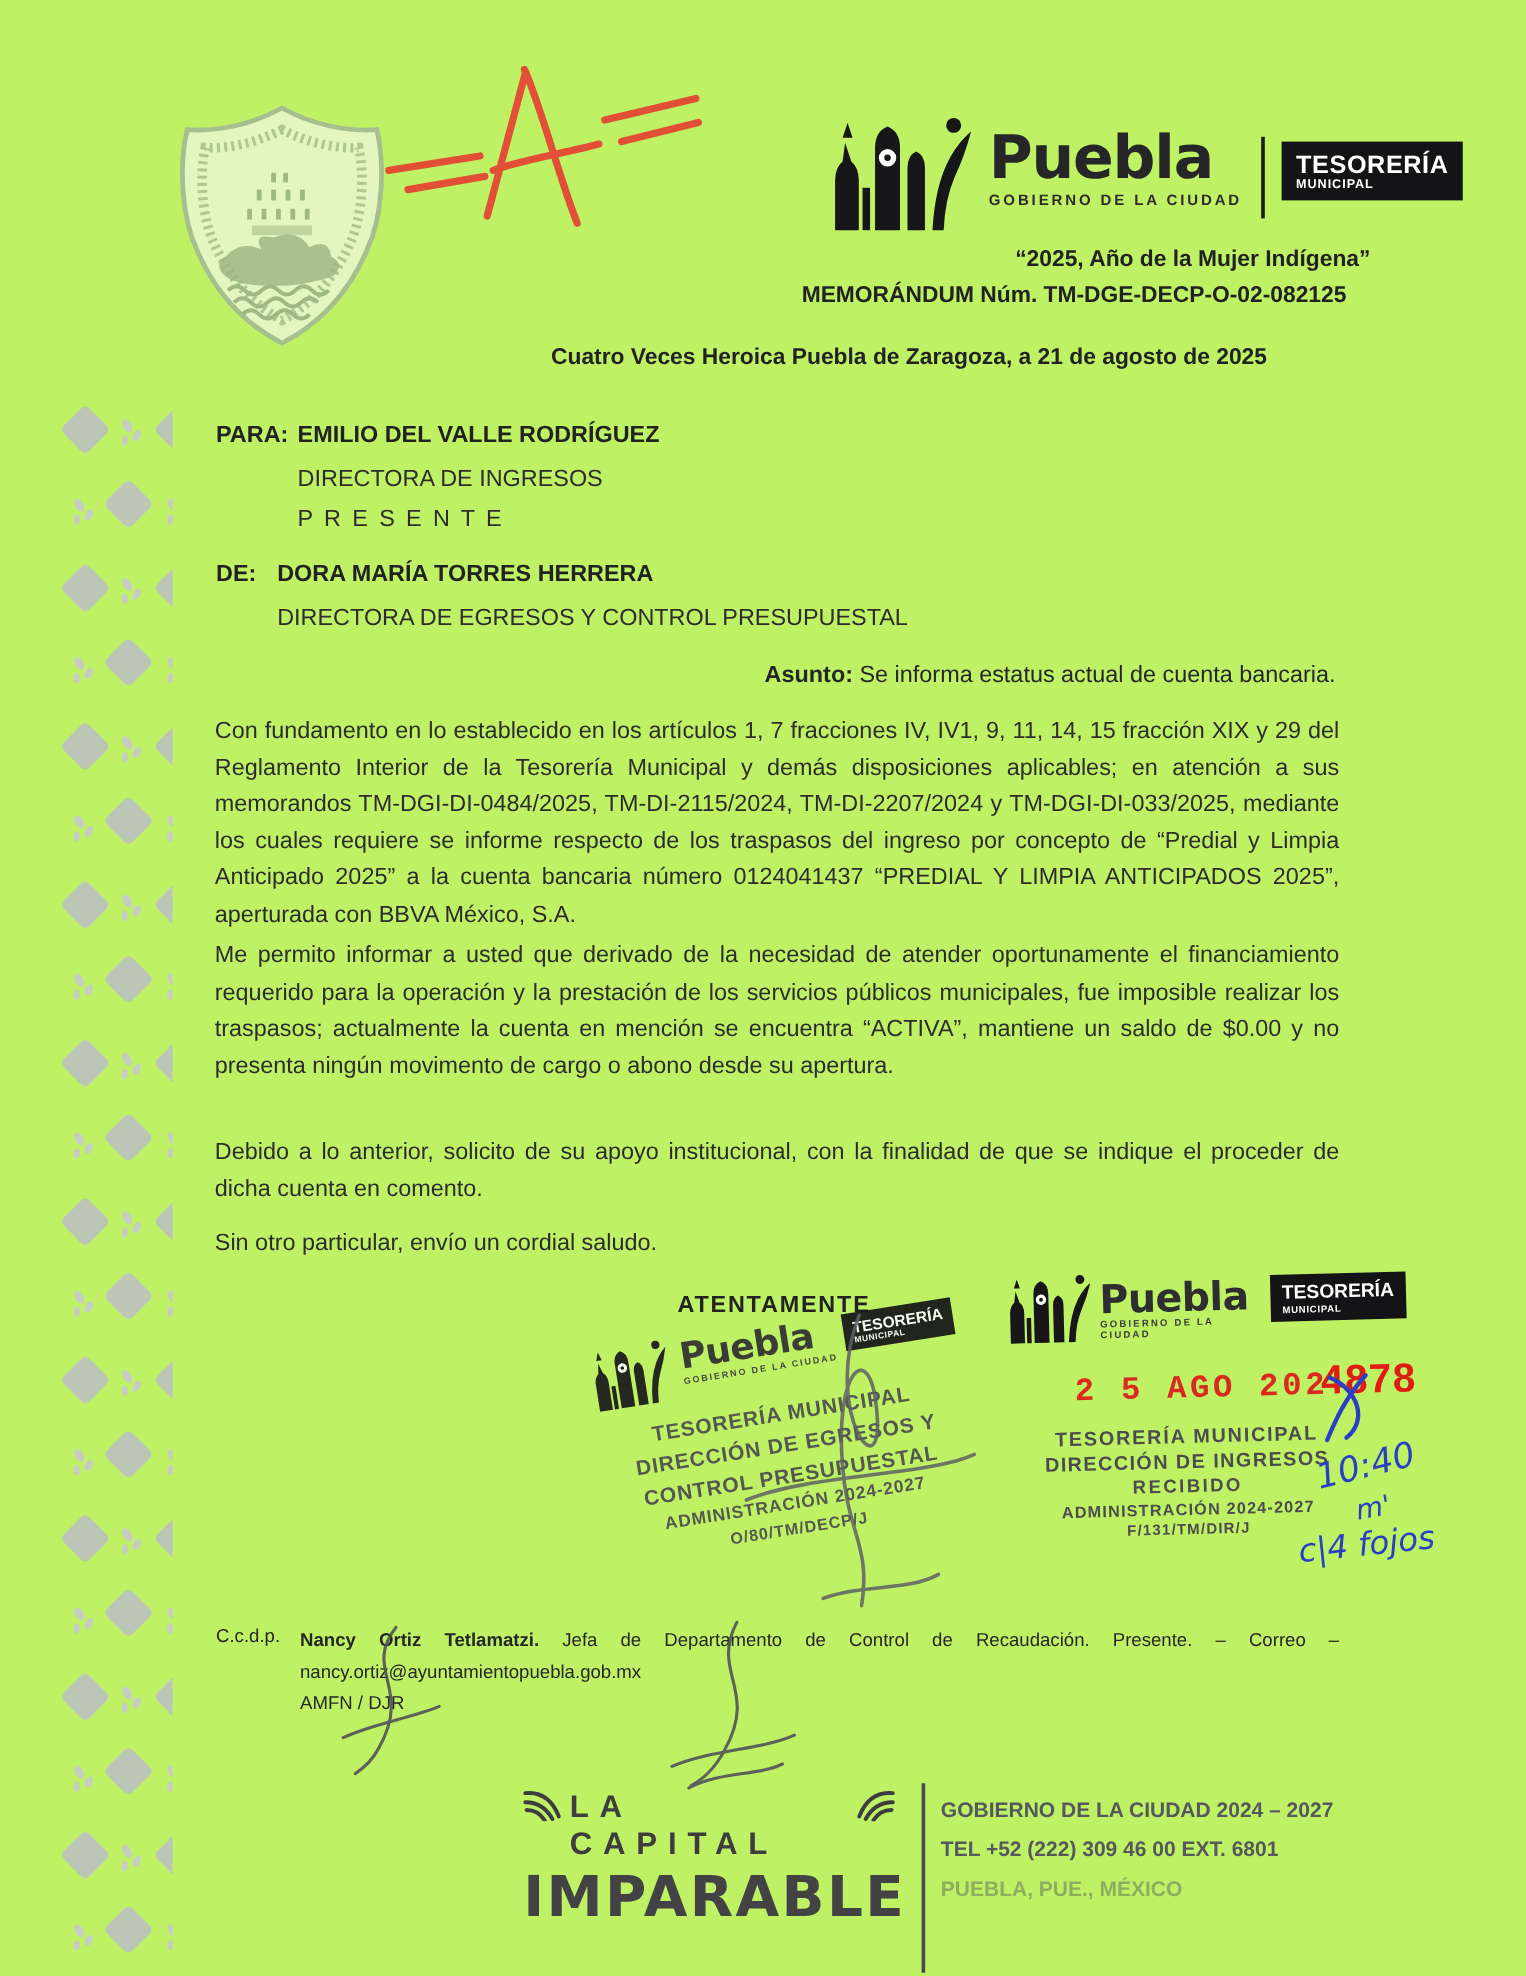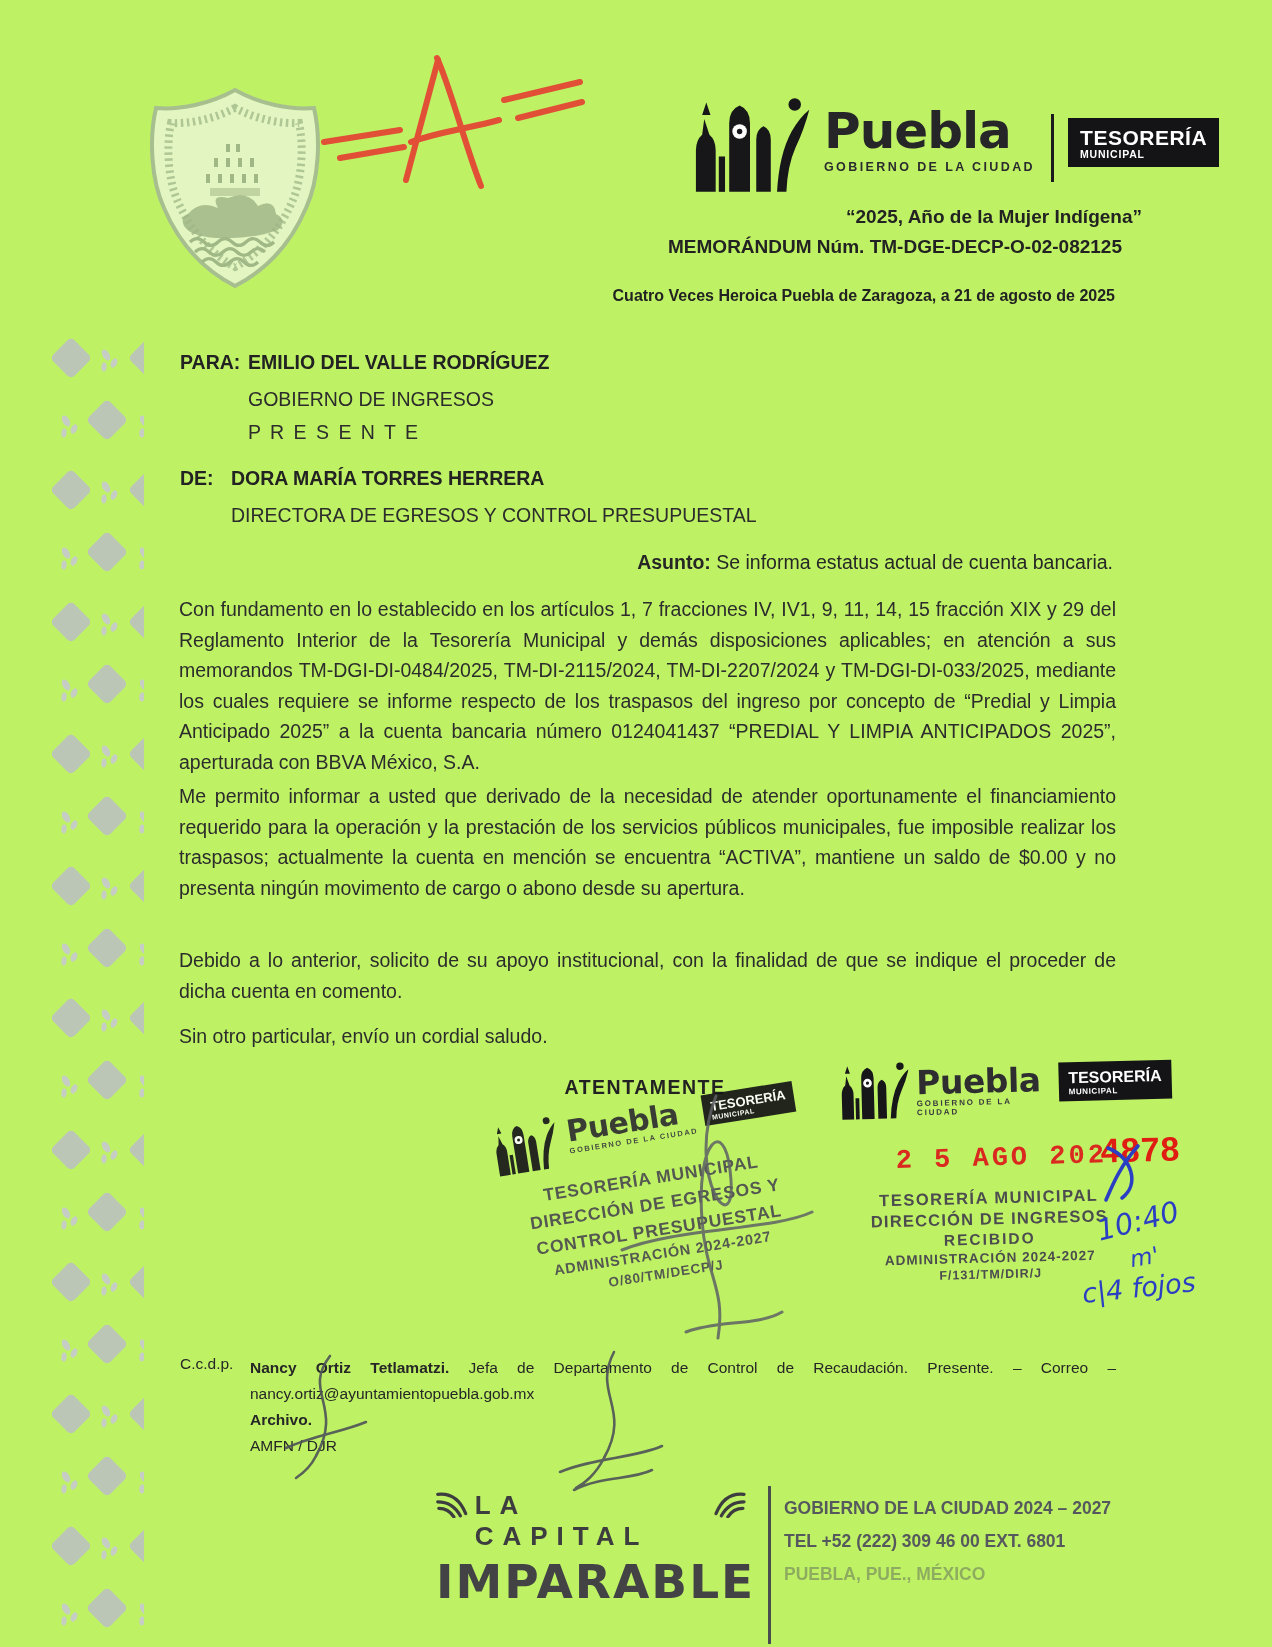--- a/index.html
+++ b/index.html
@@ -128,25 +128,25 @@
     </div>
     <div class="vbar" style="height:68px;margin:22px 4px 0 6px;"></div>
     <div class="badge" style="margin-top:26px;">
       <div class="t1">TESORERÍA</div>
       <div class="t2">MUNICIPAL</div>
     </div>
   </div>
 
   <div class="abs right hline" style="left:520px;top:206px;width:622px;font-size:19px;">“2025, Año de la Mujer Indígena”</div>
   <div class="abs right hline" style="left:500px;top:236px;width:622px;font-size:19px;">MEMORÁNDUM Núm. TM-DGE-DECP-O-02-082125</div>
-  <div class="abs right hline" style="left:400px;top:287px;width:715px;font-size:16px;">Cuatro Veces Heroica Puebla de Zaragoza, a 21 de agosto de 2025</div>
+  <div class="abs right hline" style="left:400px;top:287px;width:715px;font-size:19px;text-align:center;">Cuatro Veces Heroica Puebla de Zaragoza, a 21 de agosto de 2025</div>
 
   <div class="abs hline" style="left:180px;top:351px;">PARA:</div>
   <div class="abs hline" style="left:248px;top:351px;">EMILIO DEL VALLE RODRÍGUEZ</div>
-  <div class="abs para" style="left:248px;top:384px;">GOBIERNO DE INGRESOS</div>
+  <div class="abs para" style="left:248px;top:384px;">DIRECTORA DE INGRESOS</div>
   <div class="abs para" style="left:248px;top:417px;letter-spacing:2px;">P R E S E N T E</div>
 
   <div class="abs hline" style="left:180px;top:467px;">DE:</div>
   <div class="abs hline" style="left:231px;top:467px;">DORA MARÍA TORRES HERRERA</div>
   <div class="abs para" style="left:231px;top:500px;">DIRECTORA DE EGRESOS Y CONTROL PRESUPUESTAL</div>
 
   <div class="abs right" style="left:400px;top:551px;width:713px;font-size:19.5px;">
     <span class="b">Asunto:</span><span> Se informa estatus actual de cuenta bancaria.</span>
   </div>
 
@@ -223,21 +223,20 @@
   <div class="abs bluehand" style="left:1096px;top:1204px;font-size:29px;transform:rotate(-14deg);">10:40</div>
   <div class="abs bluehand" style="left:1130px;top:1244px;font-size:23px;transform:rotate(-10deg);">m'</div>
   <div class="abs bluehand" style="left:1082px;top:1272px;font-size:27px;transform:rotate(-6deg);white-space:nowrap;">c|4 fojos</div>
 
   <div class="abs" style="left:180px;top:1355px;font-size:15.5px;">C.c.d.p.</div>
   <div class="abs" style="left:250px;top:1355px;width:866px;font-size:15.5px;line-height:26px;">
     <div class="justline">
       <span class="b">Nancy Ortiz Tetlamatzi.</span><span> Jefa de Departamento de Control de Recaudación. Presente. – Correo –</span>
     </div>
     <div>nancy.ortiz@ayuntamientopuebla.gob.mx</div>
-    <div class="b">Archivo.</div>
     <div>AMFN / DJR</div>
   </div>
 
   <svg class="abs" style="left:272px;top:1352px;" width="110" height="130" viewBox="0 0 110 130" aria-hidden="true">
     <g fill="none" stroke="#4f5358" stroke-width="2.6" stroke-linecap="round" opacity=".9">
       <path d="M58 4 C30 40 72 54 44 104 C38 116 30 122 24 126"></path>
       <path d="M14 96 C40 84 70 80 94 70"></path>
     </g>
   </svg>
   <svg class="abs" style="left:540px;top:1346px;" width="130" height="150" viewBox="0 0 130 150" aria-hidden="true">

